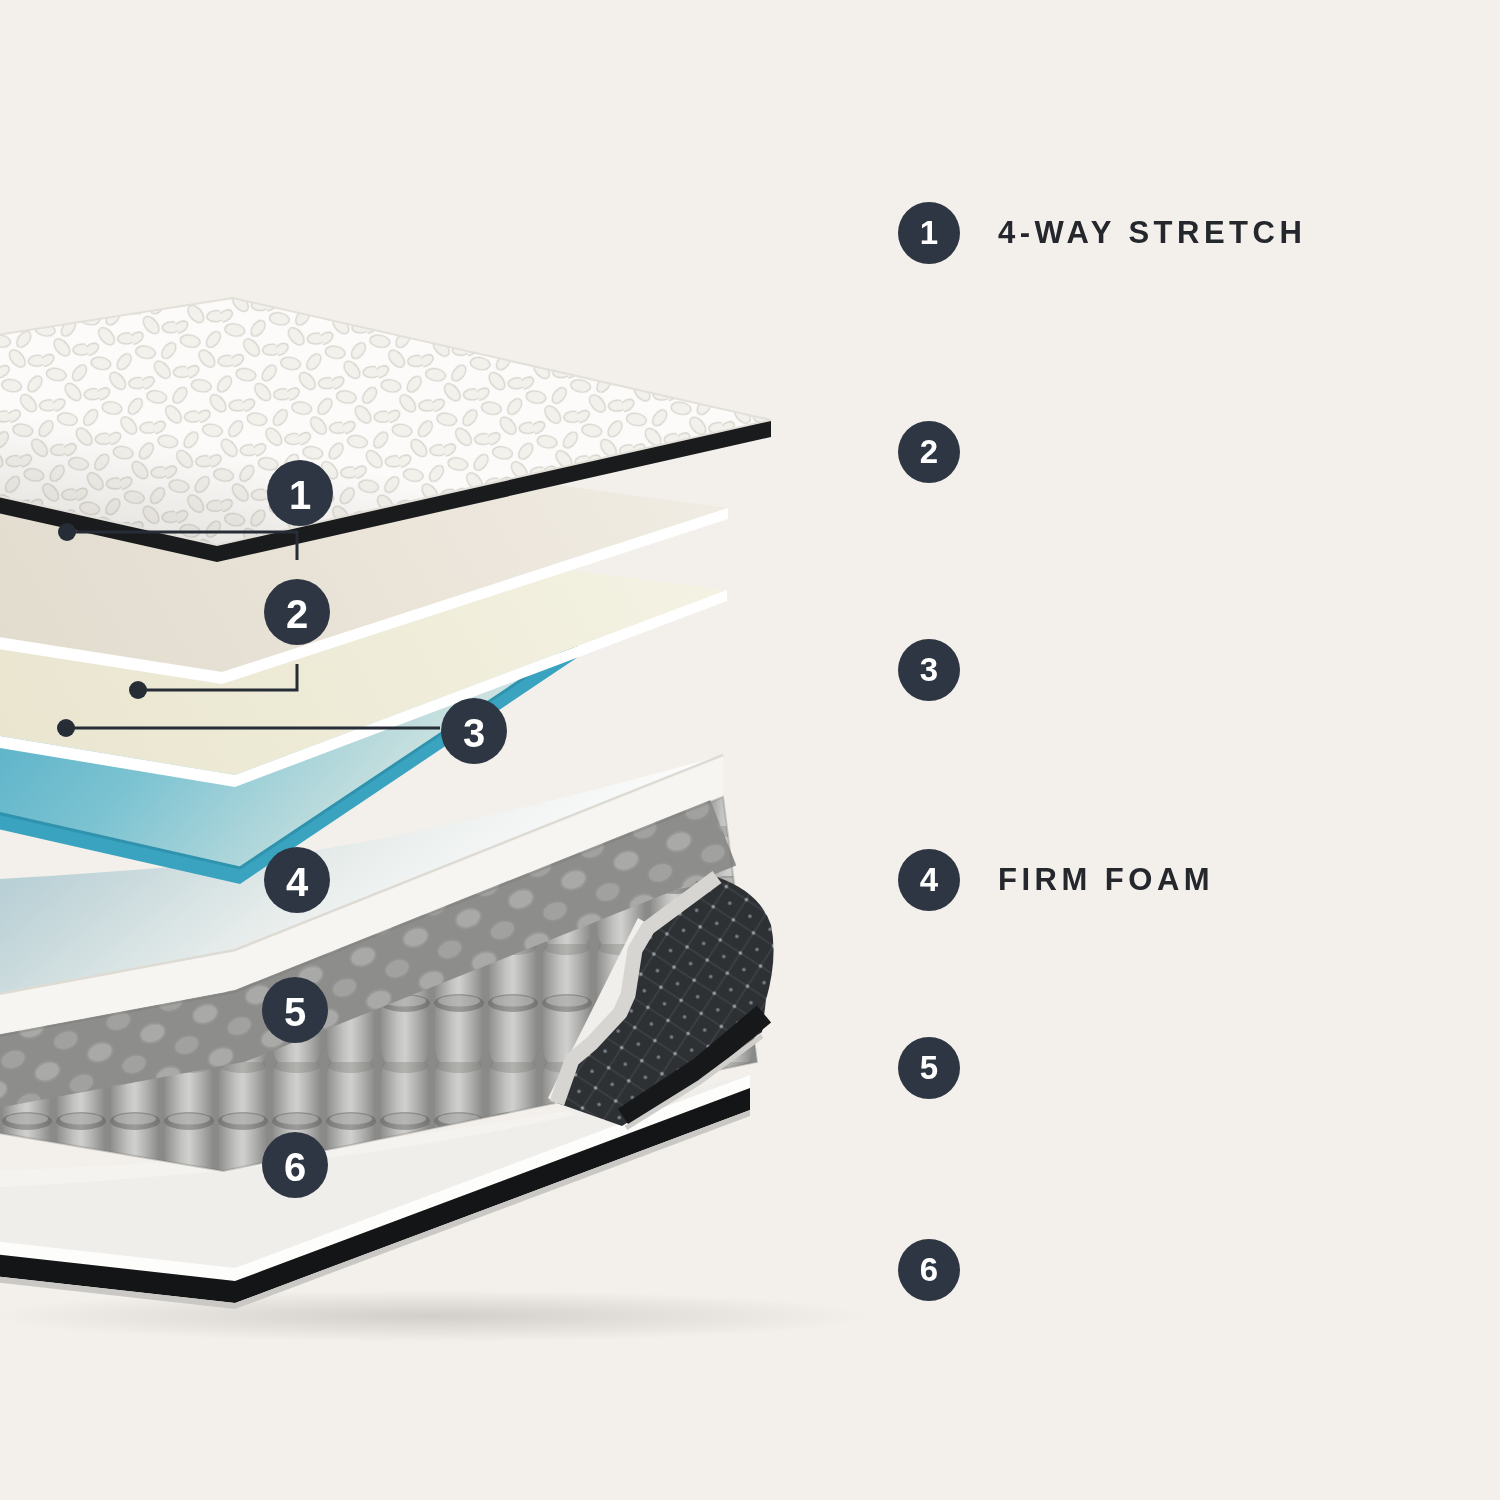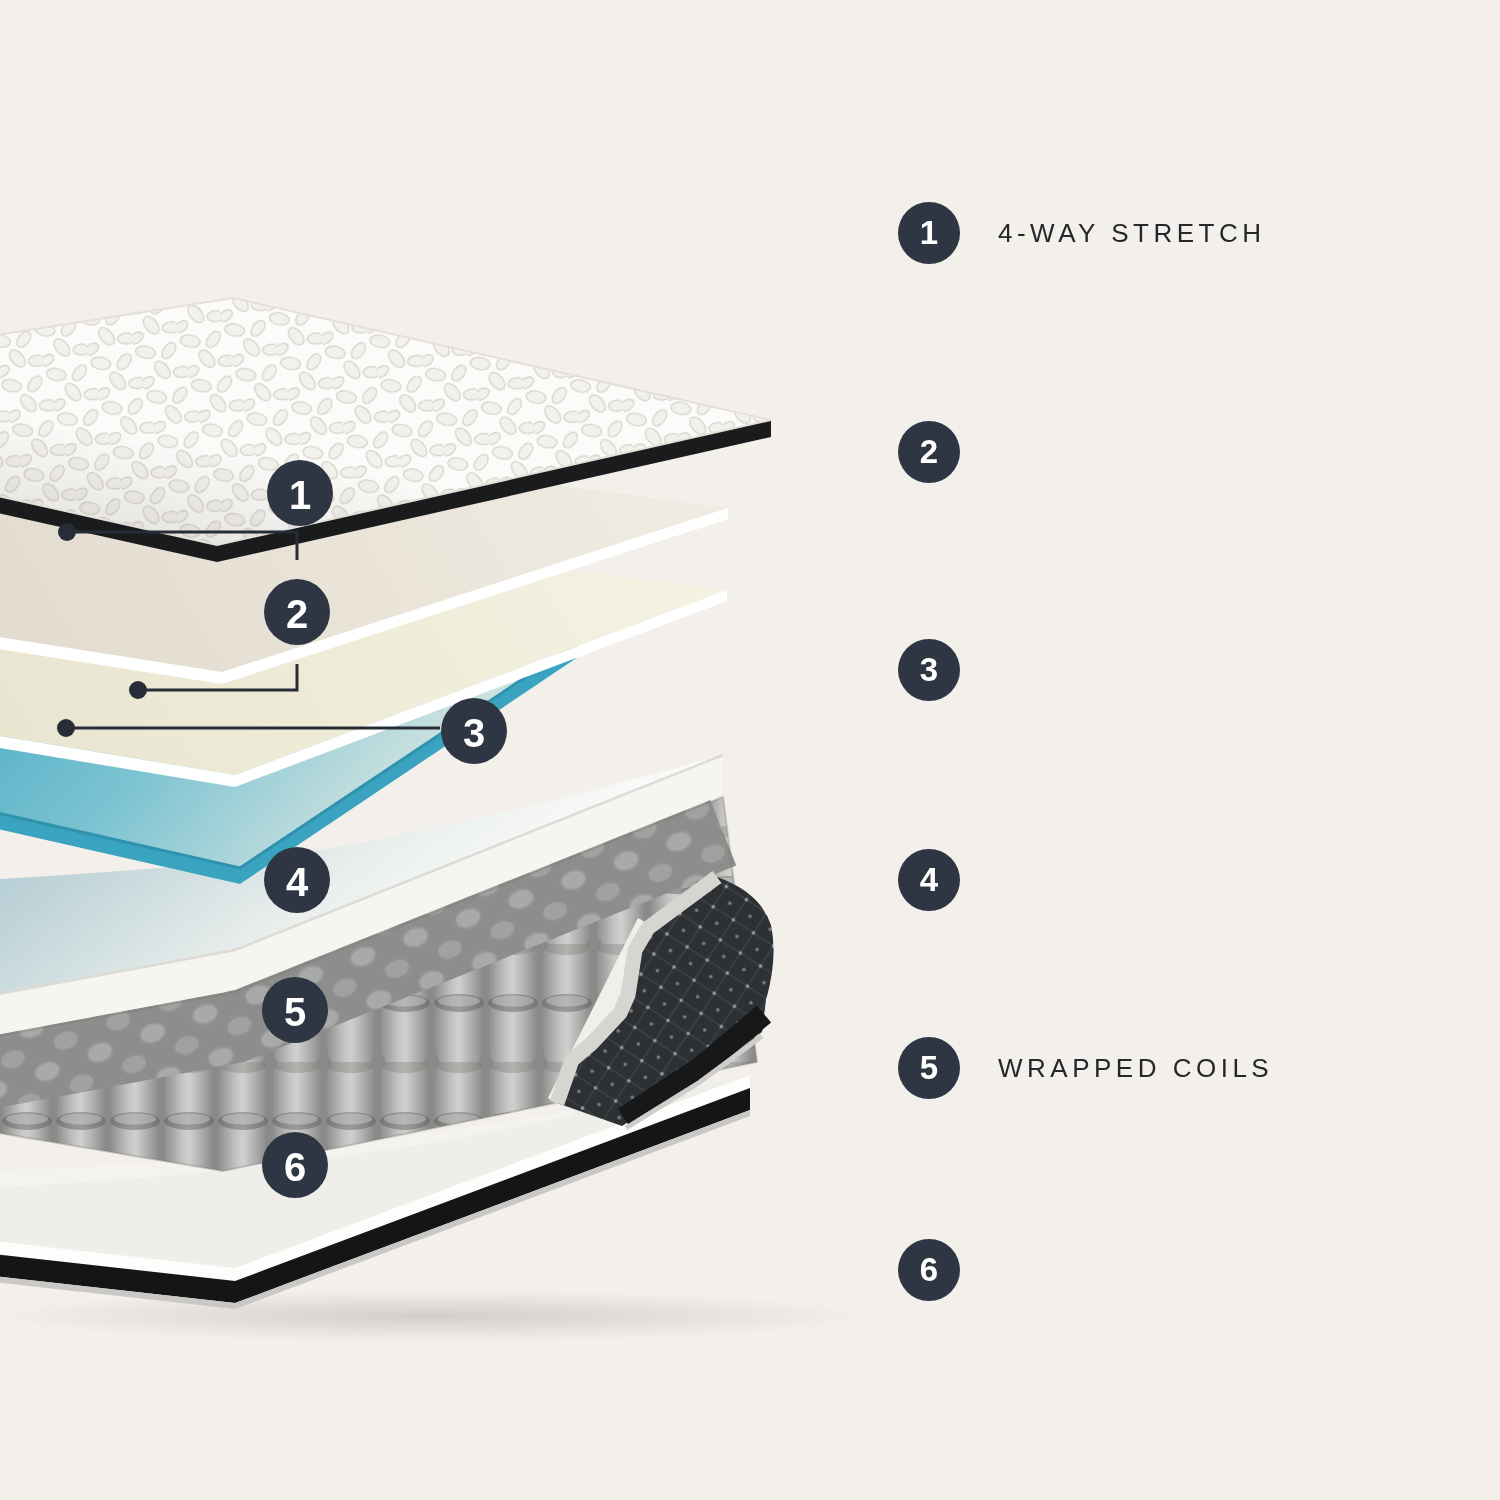--- a/index.html
+++ b/index.html
@@ -30,22 +30,22 @@
     position:absolute; left:898px; width:540px; height:104px;
     display:flex; align-items:center; gap:38px;
   }
   .lbadge{
     width:62px; height:62px; border-radius:50%;
     background:var(--badge); color:var(--badge-text);
     display:flex; align-items:center; justify-content:center;
     font-size:33px; font-weight:600; flex:0 0 62px;
   }
   .ltext{
-    color:var(--text); font-size:26px; letter-spacing:4.5px;
-    line-height:52px; text-transform:uppercase; white-space:nowrap;
+    color:var(--text); font-size:31px; letter-spacing:4.5px;
+    line-height:52px; text-transform:uppercase; white-space:nowrap;font-weight:bold;
   }
 </style>
 </head>
 <body>
 
 <div class="stage">
 
   <svg class="diagram" width="880" height="1500" viewBox="0 0 880 1500" aria-hidden="true">
     <defs>
       <pattern id="pebble" width="46" height="46" patternUnits="userSpaceOnUse" patternTransform="rotate(-14)">
@@ -235,26 +235,29 @@
     </div>
 
     <div class="legend-item" style="top:618px">
       <div class="lbadge">3</div>
       <div class="ltext">
       </div>
     </div>
 
     <div class="legend-item" style="top:828px">
       <div class="lbadge">4</div>
+      <div class="ltext">
+        <div>FIRM FOAM</div>
+        <div></div>
+      </div>
     </div>
 
     <div class="legend-item" style="top:1016px">
       <div class="lbadge">5</div>
       <div class="ltext">
-        <div>WRAPPED COILS</div>
       </div>
     </div>
 
     <div class="legend-item" style="top:1218px">
       <div class="lbadge">6</div>
       <div class="ltext">
       </div>
     </div>
 
   </div>

